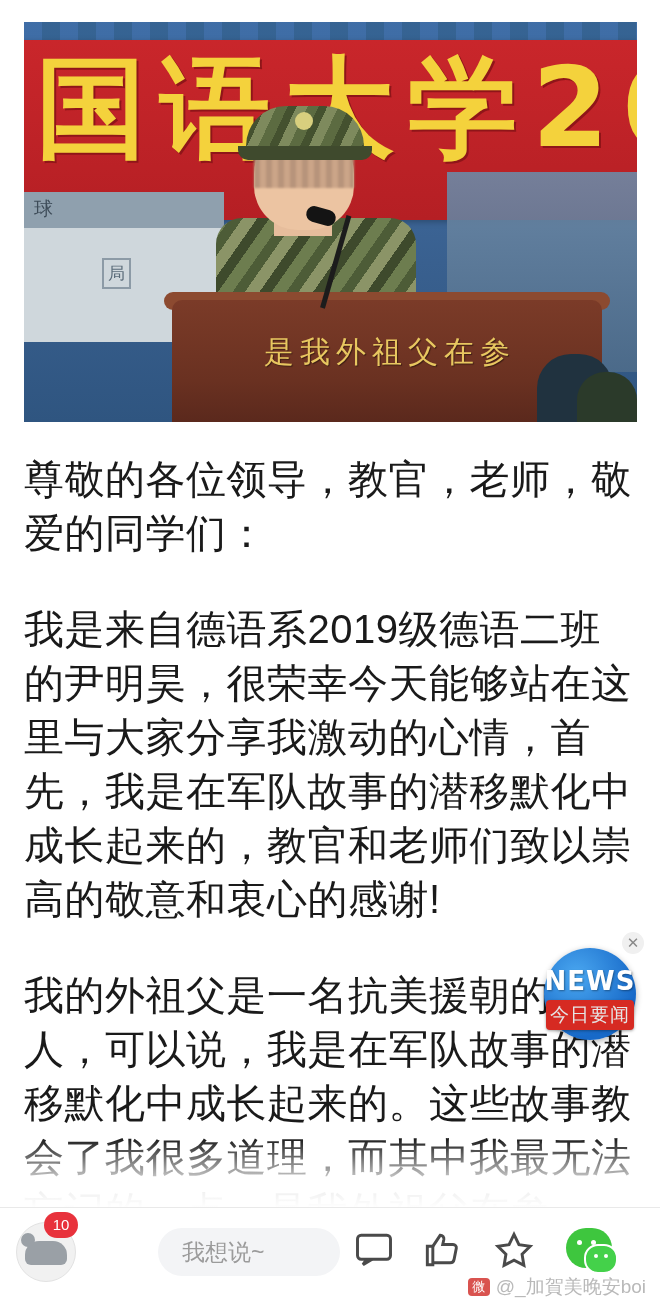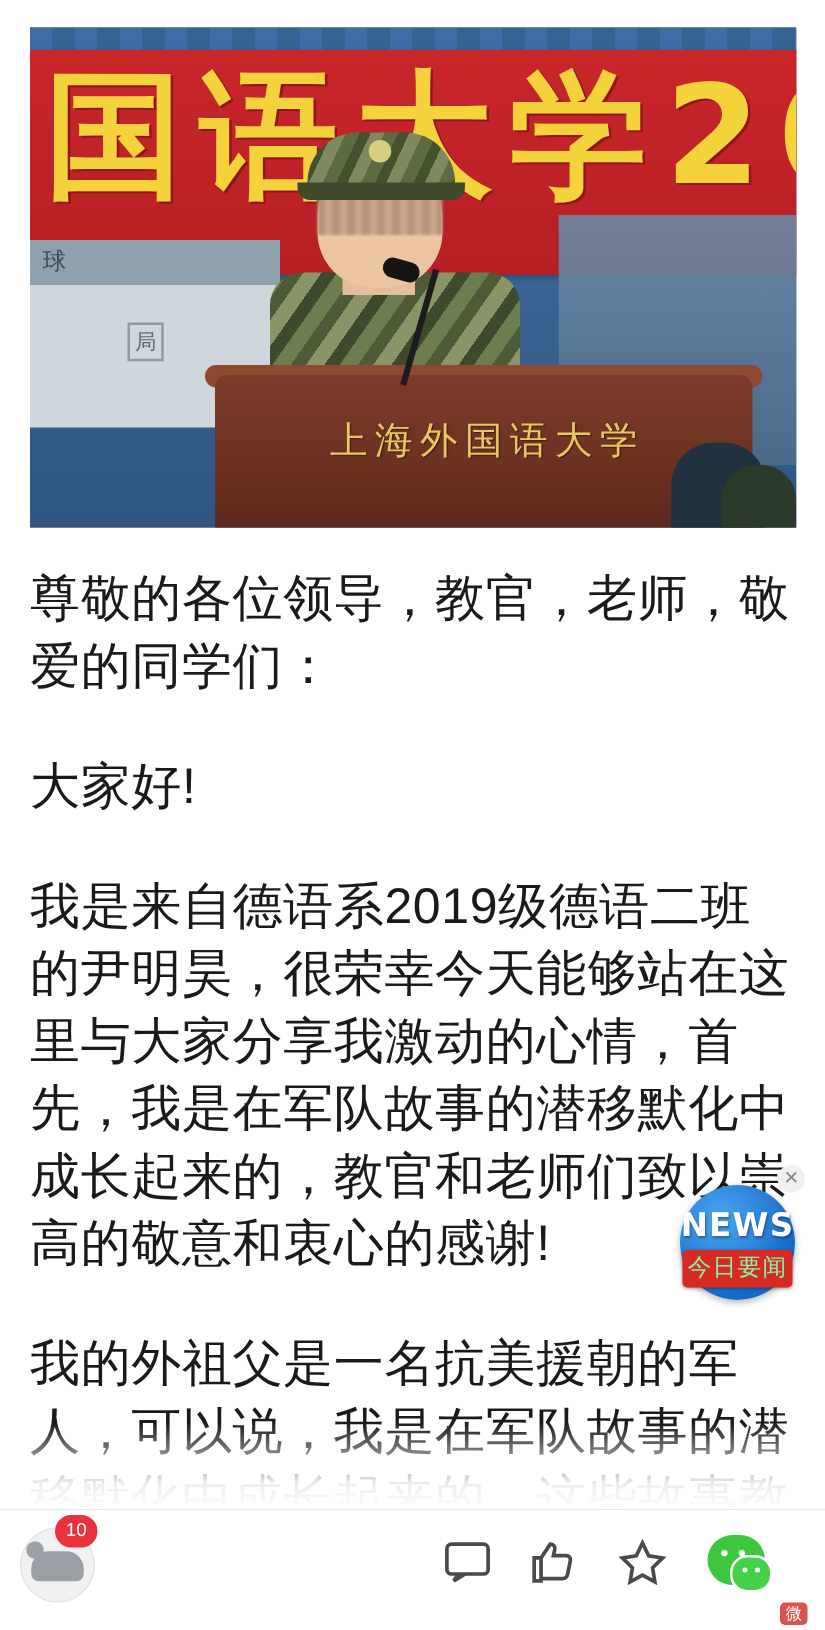--- a/index.html
+++ b/index.html
@@ -75,21 +75,21 @@
 
   
   .news-badge{position:absolute;right:16px;top:948px;width:100px;height:100px;}
   .news-circle{position:absolute;left:0;top:0;width:92px;height:92px;border-radius:50%;
     background:radial-gradient(circle at 35% 30%,#4aa7f0,#1769c8 70%);
     box-shadow:0 2px 6px rgba(0,0,0,.3);}
   .news-word{position:absolute;left:0;top:18px;width:92px;text-align:center;
     color:#fff;font-weight:bold;font-size:26px;letter-spacing:1px;
     font-family:"DejaVu Sans",sans-serif;text-shadow:1px 1px 2px rgba(0,0,0,.35);}
   .news-ribbon{position:absolute;left:2px;top:52px;width:88px;height:30px;background:#d62a22;
-    border-radius:4px;color:#86efac;font-size:19px;line-height:30px;text-align:center;
+    border-radius:4px;color:#e5e5e5;font-size:19px;line-height:30px;text-align:center;
     letter-spacing:1px;box-shadow:0 1px 3px rgba(0,0,0,.35);}
   .news-close{position:absolute;right:0;top:-16px;width:22px;height:22px;border-radius:50%;
     background:#f0f0f0;color:#888;font-size:15px;line-height:22px;text-align:center;cursor:pointer;}
 
   
   .bottombar{position:absolute;left:0;bottom:0;width:660px;height:96px;background:#fff;
     border-top:1px solid #e9e9e9;padding-left:42px;}
   .avatar{position:absolute;left:16px;top:14px;width:58px;height:58px;border-radius:50%;
     background:#f1f1f1;border:1px solid #e2e2e2;overflow:hidden;}
   .avatar-shape{position:absolute;left:8px;top:18px;width:42px;height:24px;background:#9aa0a6;
@@ -140,50 +140,50 @@
       <div class="wall-right"></div>
       <div class="person-body"></div>
       <div class="person-neck"></div>
       <div class="person-head"></div>
       <div class="face-blur"></div>
       <div class="person-cap"></div>
       <div class="cap-badge"></div>
       <div class="person-cap-brim"></div>
       <div class="podium-top"></div>
       <div class="podium"></div>
-      <div class="podium-text">上海外国语大学</div>
+      <div class="podium-text">是我外祖父在参</div>
       <div class="mic-stand"></div>
       <div class="mic-head"></div>
       <div class="bystander"></div>
       <div class="bystander2"></div>
     </div>
   </div>
 
   <div class="article">
     <p class="para">尊敬的各位领导，教官，老师，敬爱的同学们：</p>
-    <p class="para">大家好!</p>
     <p class="para">我是来自德语系2019级德语二班的尹明昊，很荣幸今天能够站在这里与大家分享我激动的心情，首先，我是在军队故事的潜移默化中成长起来的，教官和老师们致以崇高的敬意和衷心的感谢!</p>
     <p class="para">我的外祖父是一名抗美援朝的军人，可以说，我是在军队故事的潜移默化中成长起来的。这些故事教会了我很多道理，而其中我最无法忘记的一点，是我外祖父在参</p>
   </div>
 
   <div class="fade"></div>
 
   <div class="news-badge">
     <div class="news-close">✕</div>
     <div class="news-circle"></div>
     <div class="news-word">NEWS</div>
     <div class="news-ribbon">今日要闻</div>
   </div>
 
   <div class="bottombar">
     <div class="avatar">
       <div class="avatar-shape"></div>
     </div>
     <div class="badge-count">10</div>
 
+    <div class="comment-box">我想说~</div>
 
     <div class="ic ic-comment">
       <svg viewBox="0 0 24 24" fill="none" stroke="#4a4a4a" stroke-width="1.6">
         <rect x="3" y="4" width="18" height="13" rx="2"></rect>
         <path d="M8 17l-2 3 5-3"></path>
       </svg>
     </div>
     <div class="ic ic-like">
       <svg viewBox="0 0 24 24" fill="none" stroke="#4a4a4a" stroke-width="1.6">
         <path d="M7 10v10H4V10h3z"></path>
@@ -200,15 +200,16 @@
         <i class="a"></i>
           <i class="b"></i>
           <i class="c"></i>
           <i class="d"></i>
       </div>
     </div>
   </div>
 
   <div class="watermark">
     <span class="wb-logo">微</span>
+    <span>@_加賀美晚安boi</span>
   </div>
 
 </div>
 
 </body></html>

